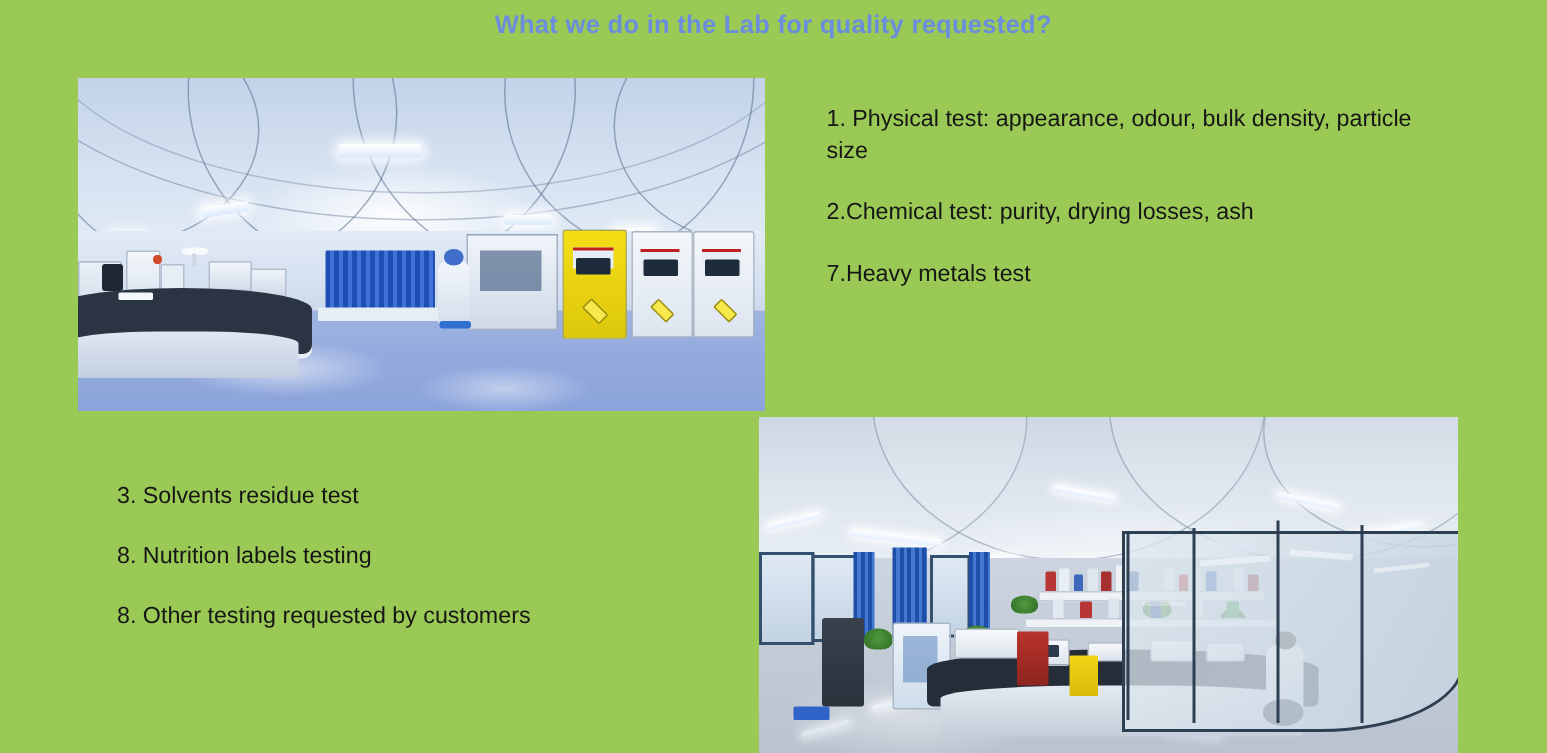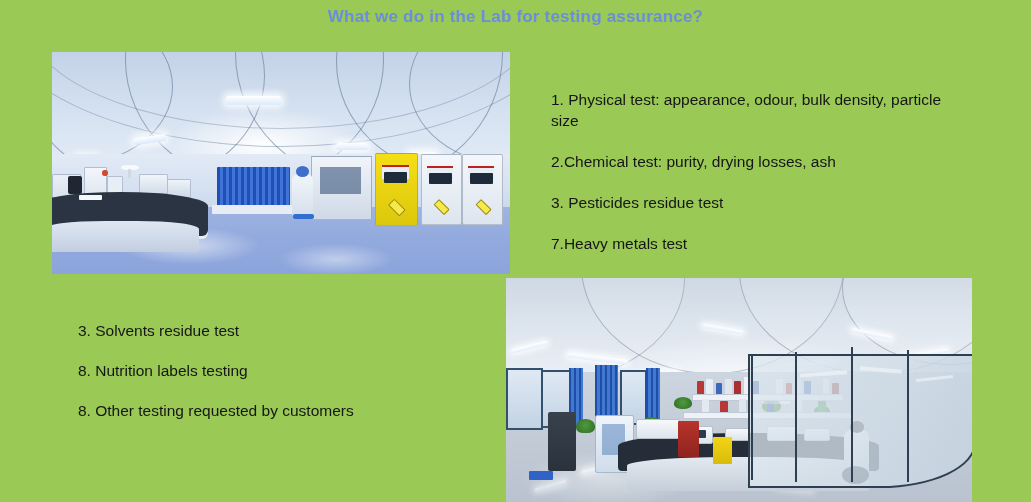--- a/index.html
+++ b/index.html
@@ -39,21 +39,20 @@
     font-size: 15.5px;
     line-height: 21px;
   }
   .text-item {
     margin: 0 0 19px 0;
   }
   #list-right {
     left: 551px;
     top: 69px;
     width: 392px;
-    margin-top: 20px;
   }
   #list-right .text-item { margin-bottom: 20px; }
   #list-left {
     left: 78px;
     top: 320px;
     width: 420px;
   }
   #list-left .text-item { margin-bottom: 19px; }
 
   
@@ -303,21 +302,21 @@
     position: absolute;
     background: #2f63c8;
     border-radius: 1px;
   }
 </style>
 </head>
 <body>
 
 <div id="slide">
 
-  <div id="slide-title">What we do in the Lab for testing assurance?</div>
+  <div id="slide-title">What we do in the Lab for quality requested?</div>
 
   <div class="photo" id="photo-top">
     <div class="inner">
 
       <div class="pa-ceiling"></div>
 
       <div class="pa-arc h1"></div>
       <div class="pa-arc h2"></div>
       <div class="pa-arc a1"></div>
       <div class="pa-arc a2"></div>
@@ -372,21 +371,20 @@
       <div class="pa-label" style="left:90.8%;top:51.5%;width:5.8%;height:5%;"></div>
       <div class="pa-window-dark" style="left:91.3%;top:54.5%;width:5%;height:5%;"></div>
       <div class="pa-box" style="left:92.5%;top:68%;width:2.8%;height:2.8%;background:#f7e84b;border:1px solid #9a8e14;transform:rotate(45deg);"></div>
 
     </div>
   </div>
 
   <div class="text-block" id="list-right">
     <p class="text-item">1. Physical test: appearance, odour, bulk density, particle size</p>
     <p class="text-item">2.Chemical test: purity, drying losses, ash</p>
-    <p class="text-item">3. Pesticides residue test</p>
     <p class="text-item">7.Heavy metals test</p>
   </div>
 
   <div class="text-block" id="list-left">
     <p class="text-item">3. Solvents residue test</p>
     <p class="text-item">8. Nutrition labels testing</p>
     <p class="text-item">8. Other testing requested by customers</p>
   </div>
 
   <div class="photo" id="photo-bottom">

